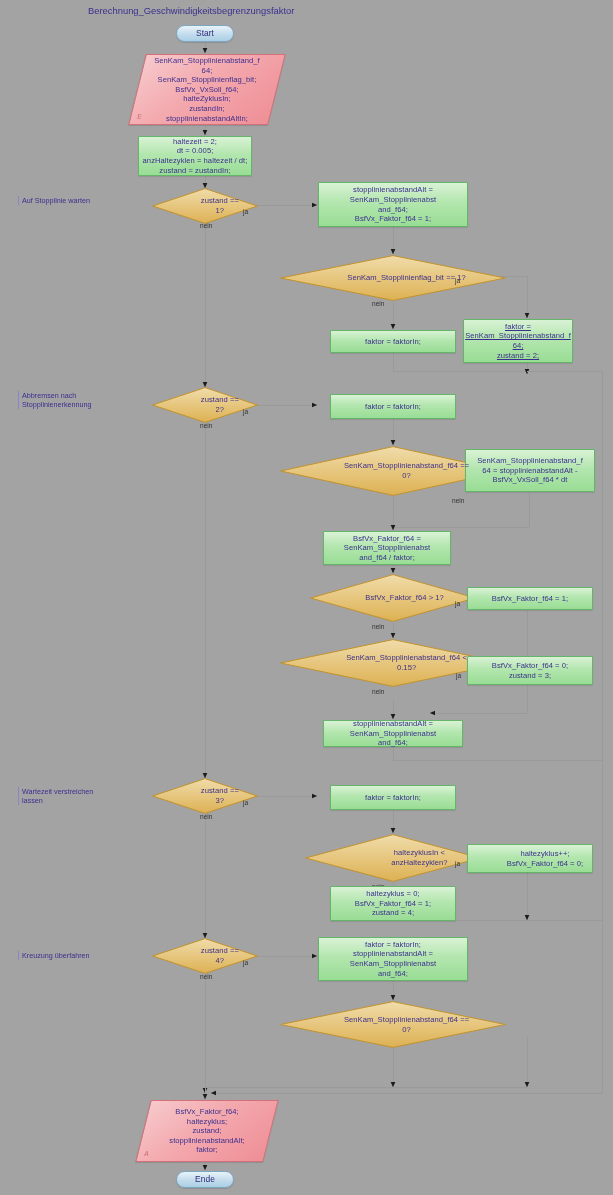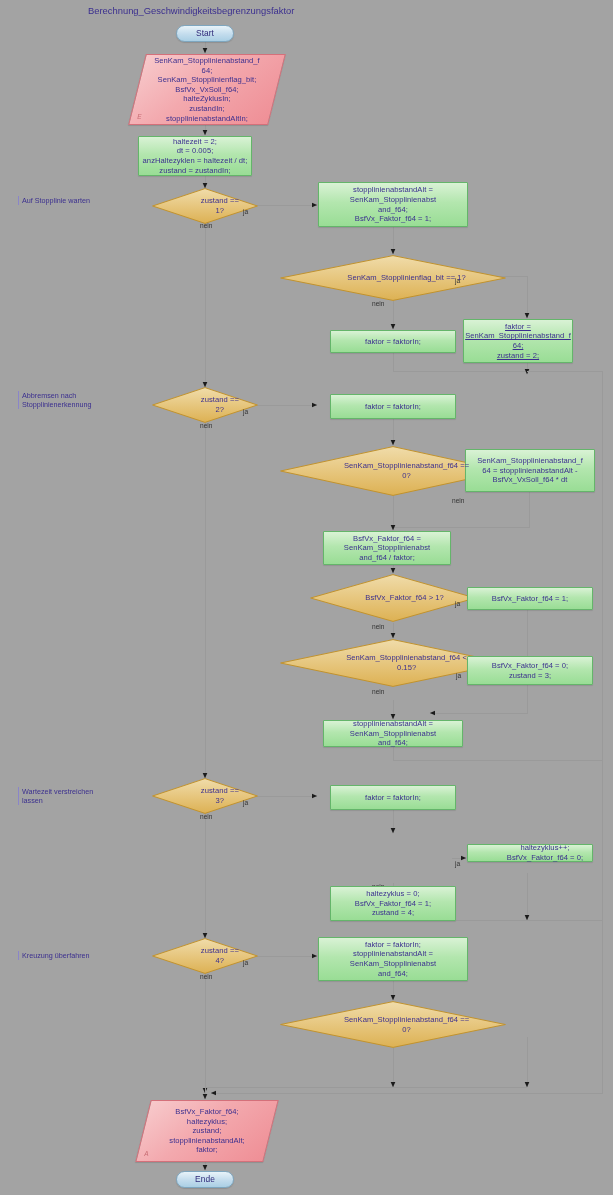--- a/index.html
+++ b/index.html
@@ -360,24 +360,31 @@
     <span class="dtxt">zustand ==
 3?</span>
   </div>
   <div class="elabel" style="left:243px;top:799px;">ja</div>
   <div class="elabel" style="left:200px;top:813px;">nein</div>
 
   <div class="node proc" style="left:330px;top:785px;width:126px;height:25px;">
     <span>faktor = faktorIn;</span>
   </div>
 
+  <div class="node decision" style="left:305px;top:834px;width:176px;height:48px;">
+    <svg class="dia" viewBox="0 0 176 48" preserveAspectRatio="none">
+      <polygon points="88,0.6 175.4,24 88,47.4 0.6,24" fill="url(#g2)" stroke="#c0922f" stroke-width="1"></polygon>
+    </svg>
+    <span class="dtxt" style="width:70%;">haltezyklusIn &lt;
+anzHaltezyklen?</span>
+  </div>
   <div class="elabel" style="left:455px;top:860px;">ja</div>
   <div class="elabel" style="left:372px;top:883px;">nein</div>
 
-  <div class="node proc" style="left:467px;top:844px;width:126px;height:18px;padding-left:30px;">
+  <div class="node proc" style="left:467px;top:844px;width:126px;height:29px;padding-left:30px;">
     <span>haltezyklus++;
 BsfVx_Faktor_f64 = 0;</span>
   </div>
 
   <div class="node proc" style="left:330px;top:886px;width:126px;height:35px;">
     <span>haltezyklus = 0;
 BsfVx_Faktor_f64 = 1;
 zustand = 4;</span>
   </div>
 

